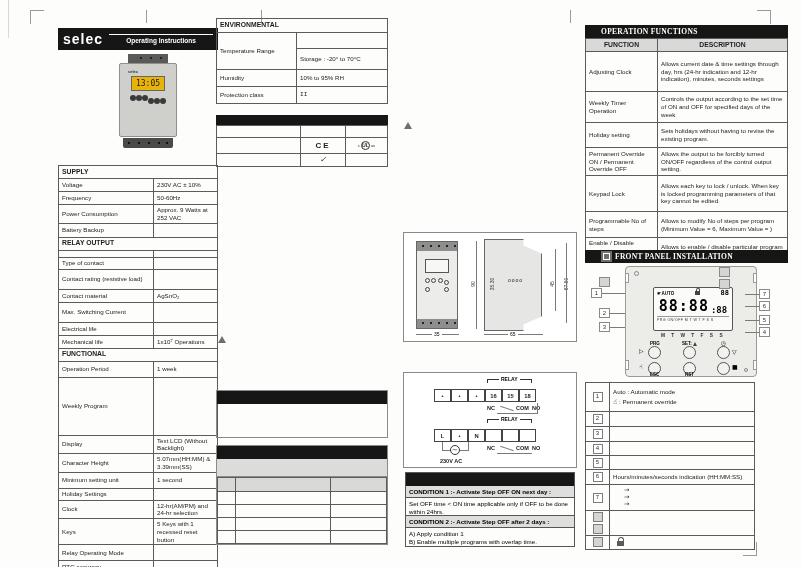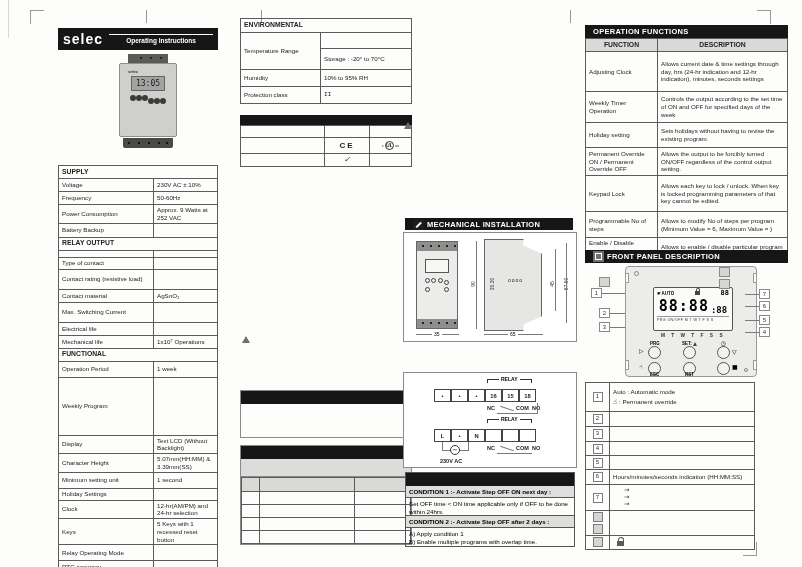--- a/index.html
+++ b/index.html
@@ -1,19 +1,19 @@
 <!DOCTYPE html>
 <html><head>
 <meta charset="utf-8">
 <style>
   * { margin:0; padding:0; box-sizing:border-box; }
   html,body { width:802px; height:567px; background:#ffffff; font-family:"Liberation Sans",sans-serif; overflow:hidden; }
   .page { position:absolute; left:0; top:0; width:802px; height:567px; background:#fdfdfc; }
   .abs { position:absolute; }
-  .bar { background:#161616; color:#fff; font-weight:bold; display:flex; align-items:center; font-size:7.5px; letter-spacing:.3px; padding-left:8px; }
+  .bar { background:#161616; color:#fff; font-weight:bold; display:flex; align-items:center; font-size:7.5px; letter-spacing:.3px; padding-left:16px;font-family:Liberation Serif, serif; }
   table.t { border-collapse:collapse; table-layout:fixed; width:100%; }
   table.t td { border:1px solid #5b5b5b; font-size:6.2px; color:#1d1d1d; padding:1px 3px; vertical-align:middle; line-height:1.25; }
   table.t td.sec { font-weight:bold; font-size:6.8px; }
   table.t td.hdrcell { background:#d9d9d8; font-weight:bold; text-align:center; font-size:6.8px; }
   .crop { background:#9a9a9a; }
   .tri { width:0; height:0; border-left:4px solid transparent; border-right:4px solid transparent; border-bottom:7px solid #6e6e6e; }
   .hdr-icon { width:11px; height:11px; background:#1c1c1c; margin-right:3px; position:relative; flex:0 0 auto; }
   .hdr-icon span { position:absolute; background:#fff; }
   .lcdfont { font-family:"DejaVu Sans Mono",monospace; }
   .glyph { font-family:"DejaVu Sans",sans-serif; }
@@ -55,21 +55,21 @@
         <div style="height:1px;background:#fff;margin-bottom:2px;"></div>
         <div style="color:#fff;font-weight:bold;font-size:6.5px;text-align:center;">Operating Instructions</div>
       </div>
     </div>
 
     <div class="abs" style="left:57px;top:26px;width:66px;height:96px;">
       <div class="abs" style="left:13px;top:0;width:40px;height:9px;background:#5a5a58;"></div>
       <div class="abs" style="left:22px;top:2px;width:30px;height:5px;background:radial-gradient(circle 2px at 4px 2px,#222 60%,transparent 61%),radial-gradient(circle 2px at 14px 2px,#222 60%,transparent 61%),radial-gradient(circle 2px at 24px 2px,#222 60%,transparent 61%);"></div>
       <div class="abs" style="left:4px;top:9px;width:58px;height:74px;background:#cfcfcc;border:1px solid #8f8f8d;border-radius:2px;">
         <div style="font-size:4px;color:#333;font-weight:bold;margin:5px 0 0 8px;">selec</div>
-        <div class="lcdfont" style="margin:2px auto 0;width:34px;height:15px;background:#a3a3a3;border:1px solid #666;font-size:8px;display:flex;align-items:center;justify-content:center;color:#222;">13:05</div>
+        <div class="lcdfont" style="margin:2px auto 0;width:34px;height:15px;background:#eab308;border:1px solid #666;font-size:8px;display:flex;align-items:center;justify-content:center;color:#222;">13:05</div>
         <div style="margin:4px auto 0;width:36px;display:flex;flex-wrap:wrap;justify-content:space-between;">
           <i style="width:6px;height:6px;border-radius:50%;background:#3a3a3a;"></i>
             <i style="width:6px;height:6px;border-radius:50%;background:#3a3a3a;"></i>
             <i style="width:6px;height:6px;border-radius:50%;background:#3a3a3a;"></i>
           <i style="width:6px;height:6px;border-radius:50%;background:#3a3a3a;margin-top:3px;"></i>
             <i style="width:6px;height:6px;border-radius:50%;background:#3a3a3a;margin-top:3px;"></i>
             <i style="width:6px;height:6px;border-radius:50%;background:#3a3a3a;margin-top:3px;"></i>
         </div>
       </div>
       <div class="abs" style="left:8px;top:84px;width:50px;height:10px;background:#4a4a48;border-radius:0 0 2px 2px;background-image:radial-gradient(circle 2px at 6px 5px,#111 60%,transparent 61%),radial-gradient(circle 2px at 16px 5px,#111 60%,transparent 61%),radial-gradient(circle 2px at 26px 5px,#111 60%,transparent 61%),radial-gradient(circle 2px at 36px 5px,#111 60%,transparent 61%),radial-gradient(circle 2px at 44px 5px,#111 60%,transparent 61%);"></div>
@@ -171,21 +171,21 @@
             <td></td>
           </tr>
       <tr style="height:12px">
             <td>RTC accuracy</td>
             <td></td>
           </tr>
     </tbody>
       </table>
   </div>
 
-  <div class="abs" style="left:240px;top:18px;width:172px;">
+  <div class="abs" style="left:216px;top:18px;width:172px;">
     <table class="t" style="width:172px;">
       <colgroup>
           <col style="width:80px">
           <col>
         </colgroup>
       <tbody>
           <tr style="height:14px">
             <td class="sec" colspan="2">ENVIRONMENTAL</td>
           </tr>
       <tr style="height:16px">
@@ -286,26 +286,20 @@
             </tr>
       </tbody>
         </table>
     </div>
   </div>
 
   <div class="tri abs" style="left:404px;top:122px;"></div>
 
   <div class="abs" style="left:403px;top:0;width:180px;height:567px;">
 
-    <div class="bar" style="position:absolute;left:2px;top:218px;width:168px;height:12px;">
-      <span class="hdr-icon">
-          <span style="left:2px;top:5px;width:7px;height:1.5px;transform:rotate(-45deg);"></span>
-        </span>
-      <span>MECHANICAL INSTALLATION</span>
-    </div>
     <div class="abs" style="left:0;top:232px;width:174px;height:110px;border:1px solid #8a8a8a;background:#fff;">
 
       <div class="abs" style="left:12px;top:8px;width:42px;height:88px;border:1px solid #666;background:#ececea;">
         <div style="height:9px;background:#8e8e8c;background-image:radial-gradient(circle 1.5px at 6px 4px,#222 60%,transparent 61%),radial-gradient(circle 1.5px at 14px 4px,#222 60%,transparent 61%),radial-gradient(circle 1.5px at 22px 4px,#222 60%,transparent 61%),radial-gradient(circle 1.5px at 30px 4px,#222 60%,transparent 61%),radial-gradient(circle 1.5px at 38px 4px,#222 60%,transparent 61%);"></div>
         <div style="margin:8px auto 0;width:24px;height:14px;border:1px solid #555;background:#f7f7f5;"></div>
         <div style="margin:5px auto 0;width:24px;display:flex;flex-wrap:wrap;justify-content:space-between;">
           <i style="width:5px;height:5px;border-radius:50%;border:1px solid #444;"></i>
             <i style="width:5px;height:5px;border-radius:50%;border:1px solid #444;"></i>
             <i style="width:5px;height:5px;border-radius:50%;border:1px solid #444;"></i>
           <i style="width:5px;height:5px;border-radius:50%;border:1px solid #444;margin-top:2px;"></i>
@@ -433,21 +427,21 @@
             <td>Enable / Disable program</td>
             <td>Allows to enable / disable particular program</td>
           </tr>
     </tbody>
       </table>
 
     <div class="bar" style="position:absolute;left:0;top:250px;width:203px;height:13px;">
       <span class="hdr-icon" style="background:#6e6e6c;">
           <span style="left:2px;top:2px;width:7px;height:7px;border:1px solid #fff;background:transparent;"></span>
         </span>
-      <span>FRONT PANEL DESCRIPTION</span>
+      <span>FRONT PANEL INSTALLATION</span>
     </div>
 
     <div class="abs" style="left:0;top:265px;width:203px;height:113px;">
       <div class="abs" style="left:40px;top:1px;width:132px;height:111px;background:#ecece9;border:1px solid #999;border-radius:4px;">
         <i style="position:absolute;left:-1px;top:6px;width:4px;height:10px;border:1px solid #999;background:#fff;"></i>
         <i style="position:absolute;right:-1px;top:6px;width:4px;height:10px;border:1px solid #999;background:#fff;"></i>
         <i style="position:absolute;left:-1px;bottom:6px;width:4px;height:10px;border:1px solid #999;background:#fff;"></i>
         <i style="position:absolute;right:-1px;bottom:6px;width:4px;height:10px;border:1px solid #999;background:#fff;"></i>
         <i style="position:absolute;left:8px;top:4px;width:5px;height:5px;border:1px solid #888;border-radius:50%;"></i>
 

